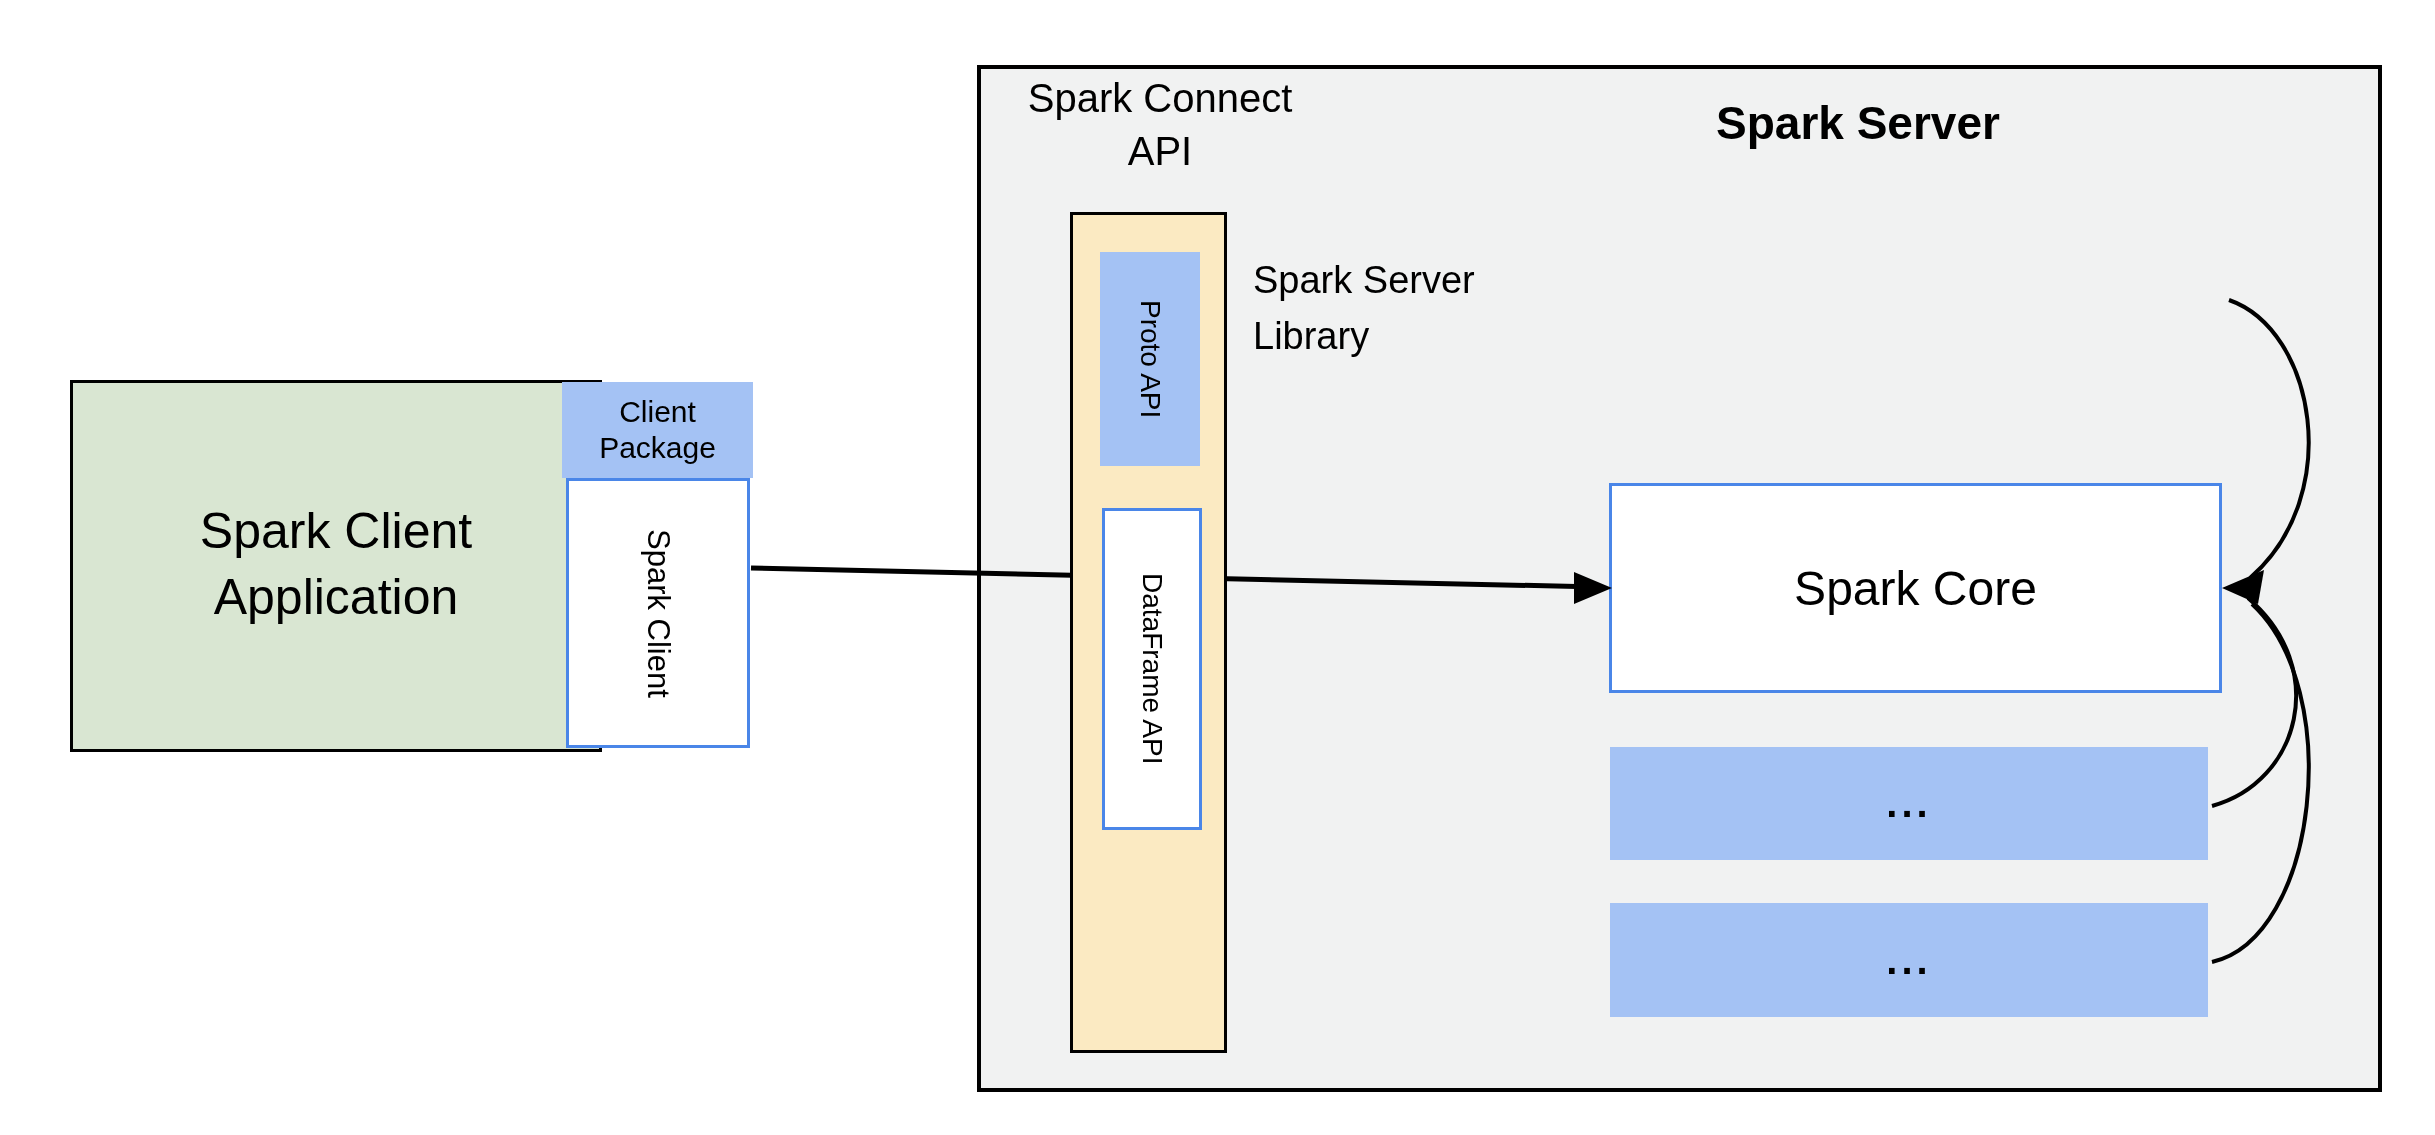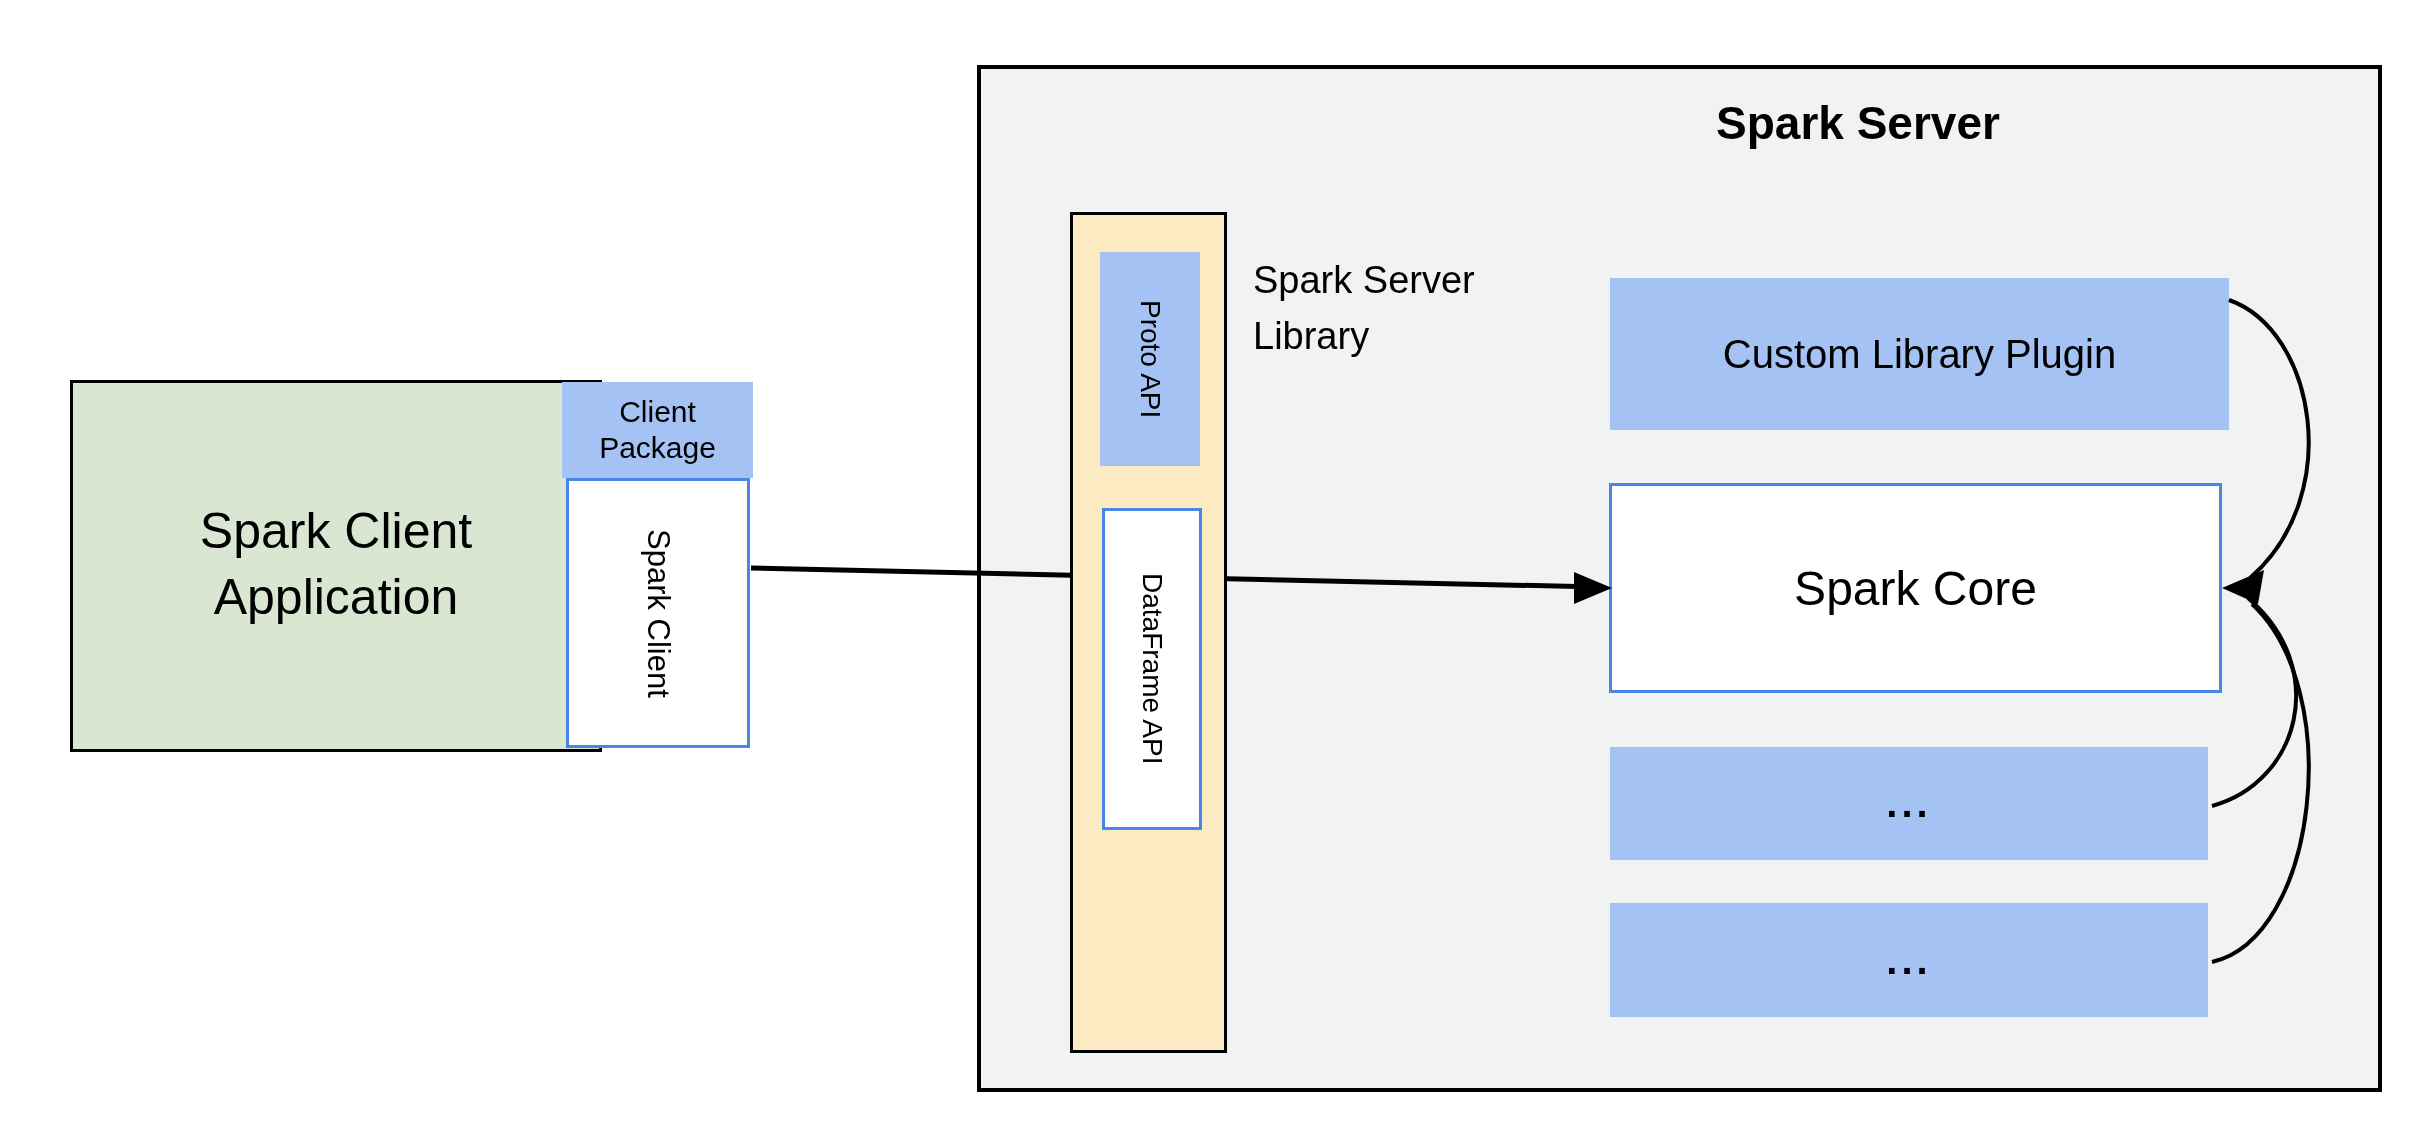--- a/index.html
+++ b/index.html
@@ -63,20 +63,22 @@
   <div class="abs" id="server-container"></div>
   <div class="abs" id="client-app-box"></div>
 
   <svg class="abs" id="arrow-under">
     <line x1="751" y1="568" x2="1598" y2="587" stroke="#000" stroke-width="5"></line>
   </svg>
 
   <div class="abs ml" id="client-app-label">Spark Client
 Application</div>
 
+  <div class="abs ml" id="connect-api-title">Spark Connect
+API</div>
 
   <div class="abs" id="server-title">Spark Server</div>
 
   <div class="abs ml" id="server-library-label">Spark Server
 Library</div>
 
   <div class="abs z3 center ml" id="client-package-box">
     <span class="ml">Client
 Package</span>
   </div>
@@ -88,23 +90,20 @@
   <div class="abs z3" id="library-bar"></div>
 
   <div class="abs z3 center" id="proto-api-box">
     <span class="vtext">Proto API</span>
   </div>
 
   <div class="abs z3 center" id="dataframe-api-box">
     <span class="vtext">DataFrame API</span>
   </div>
 
-  <div class="abs z3 center" id="plugin-box">
-    <span>Custom Library Plugin</span>
-  </div>
 
   <div class="abs z3 center" id="spark-core-box">
     <span>Spark Core</span>
   </div>
 
   <div class="abs z3 center" id="ellipsis-box-1">
     <span>...</span>
   </div>
 
   <div class="abs z3 center" id="ellipsis-box-2">

